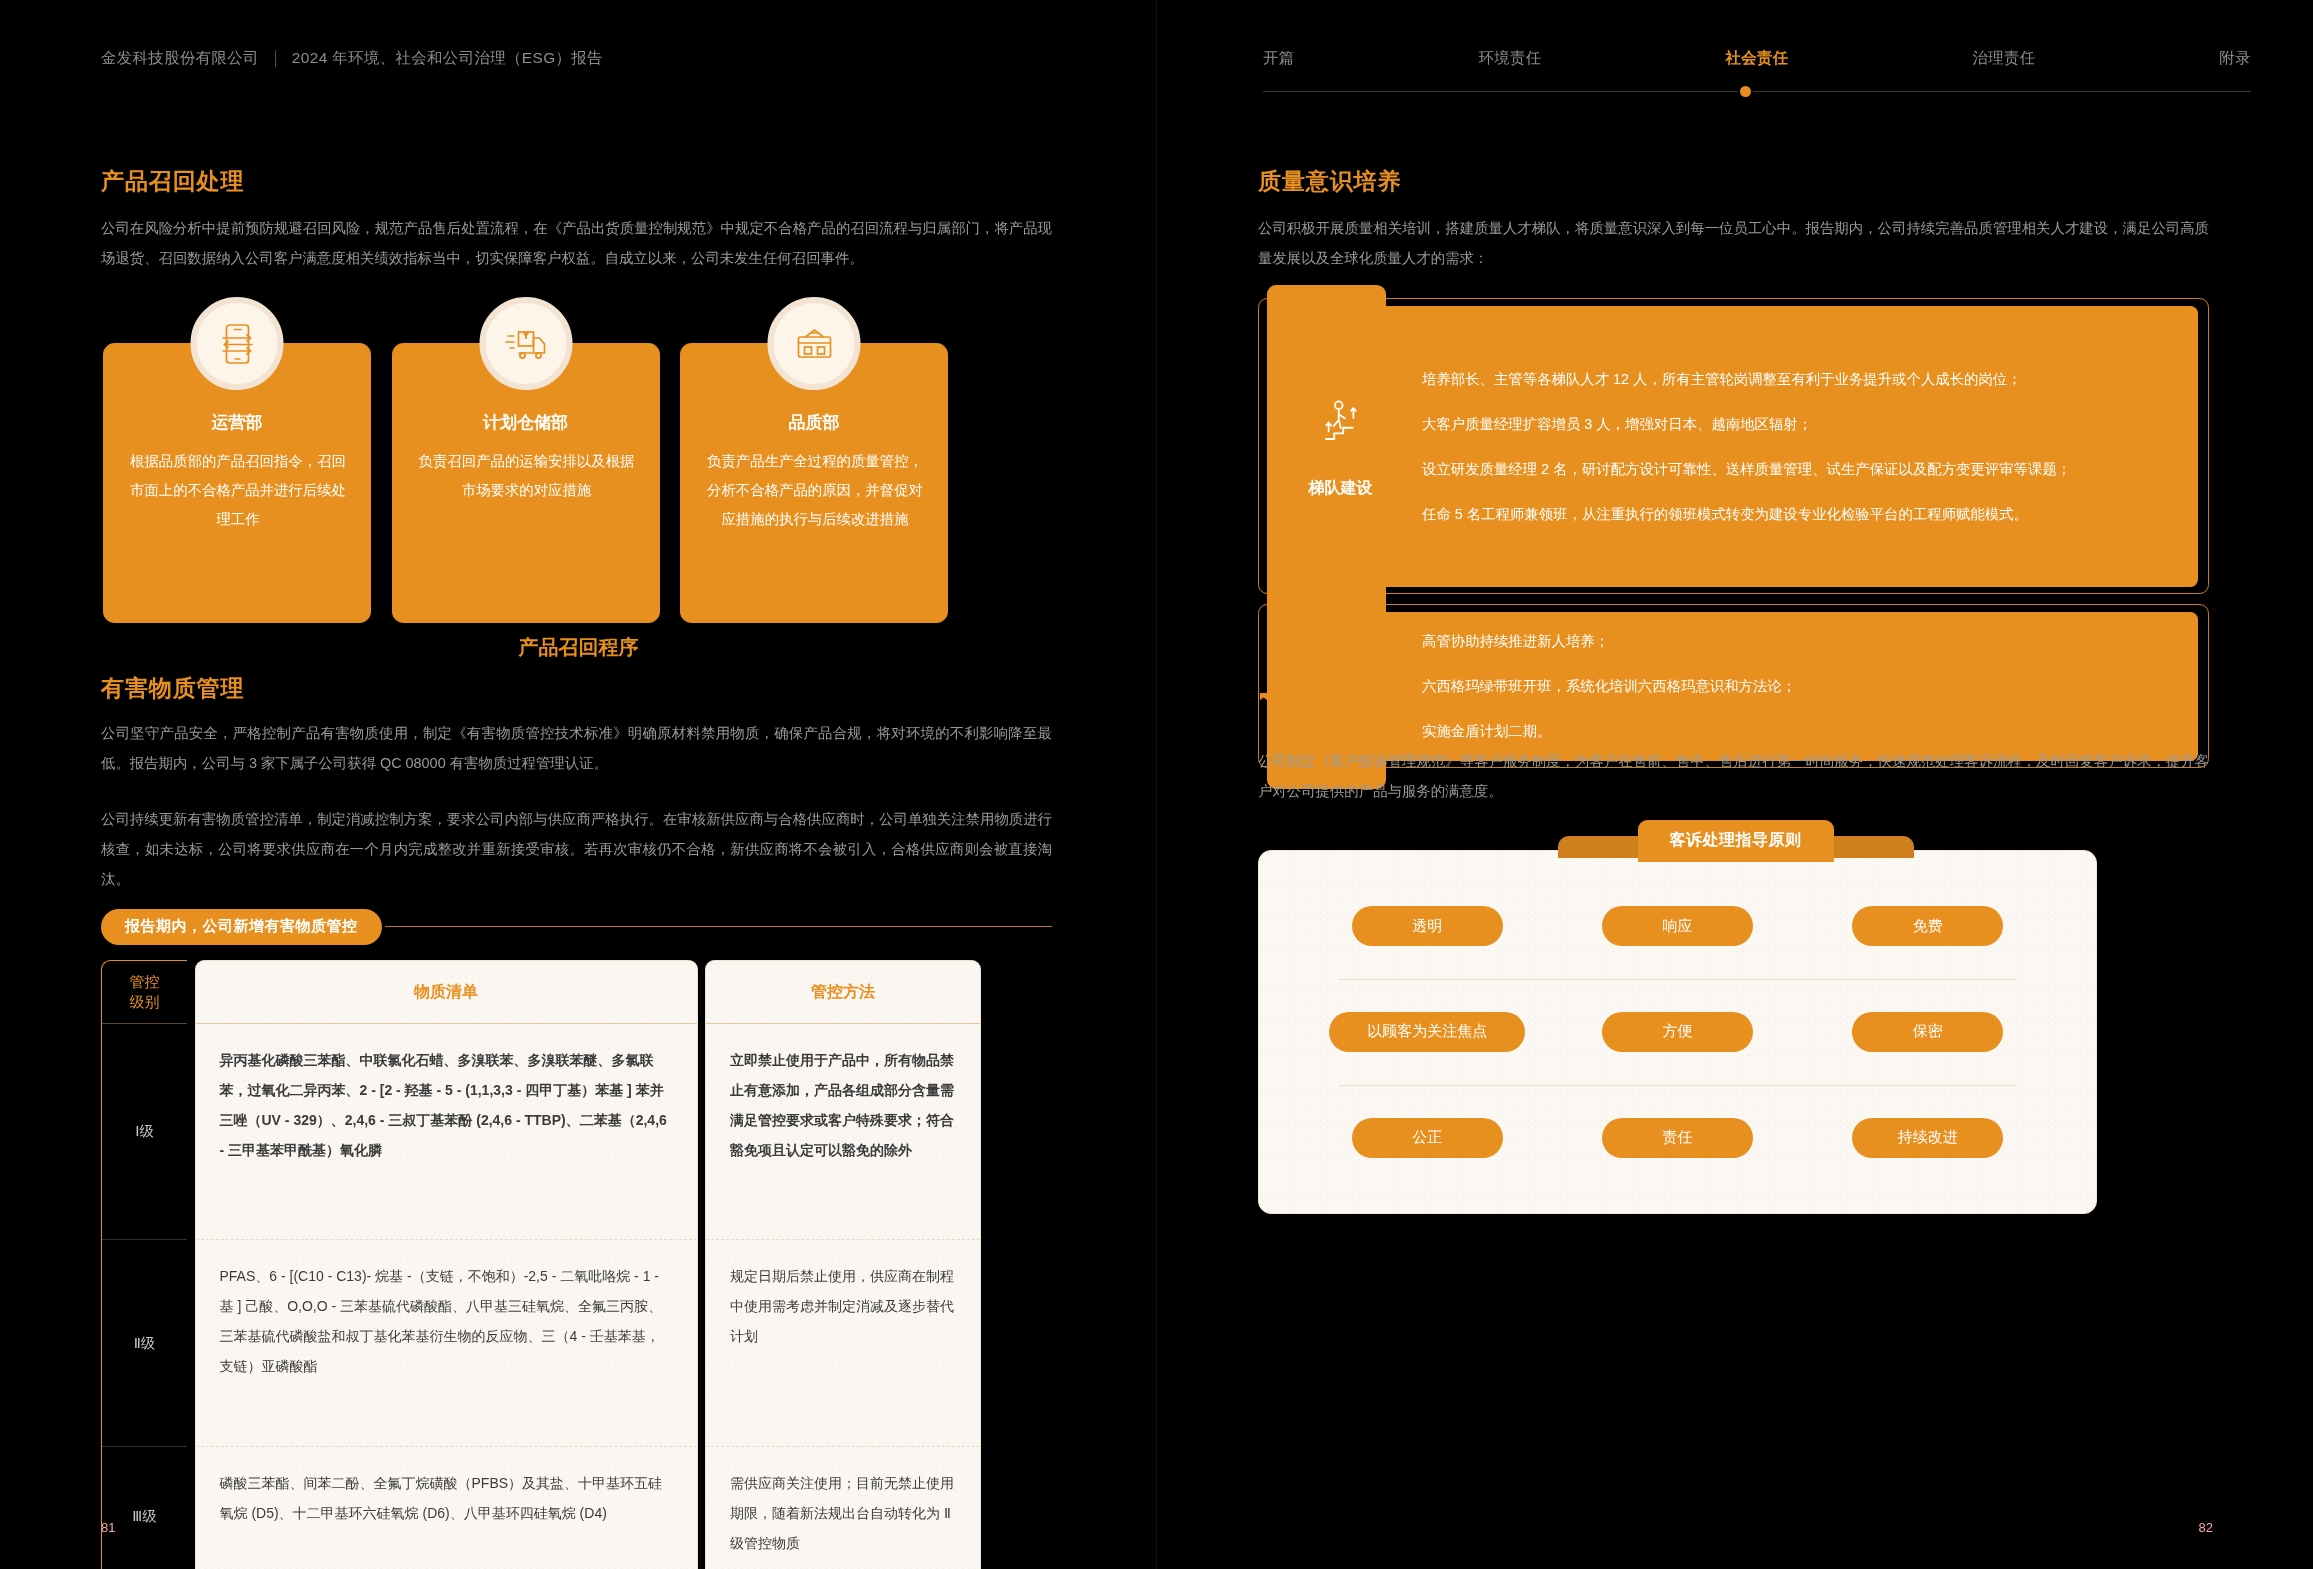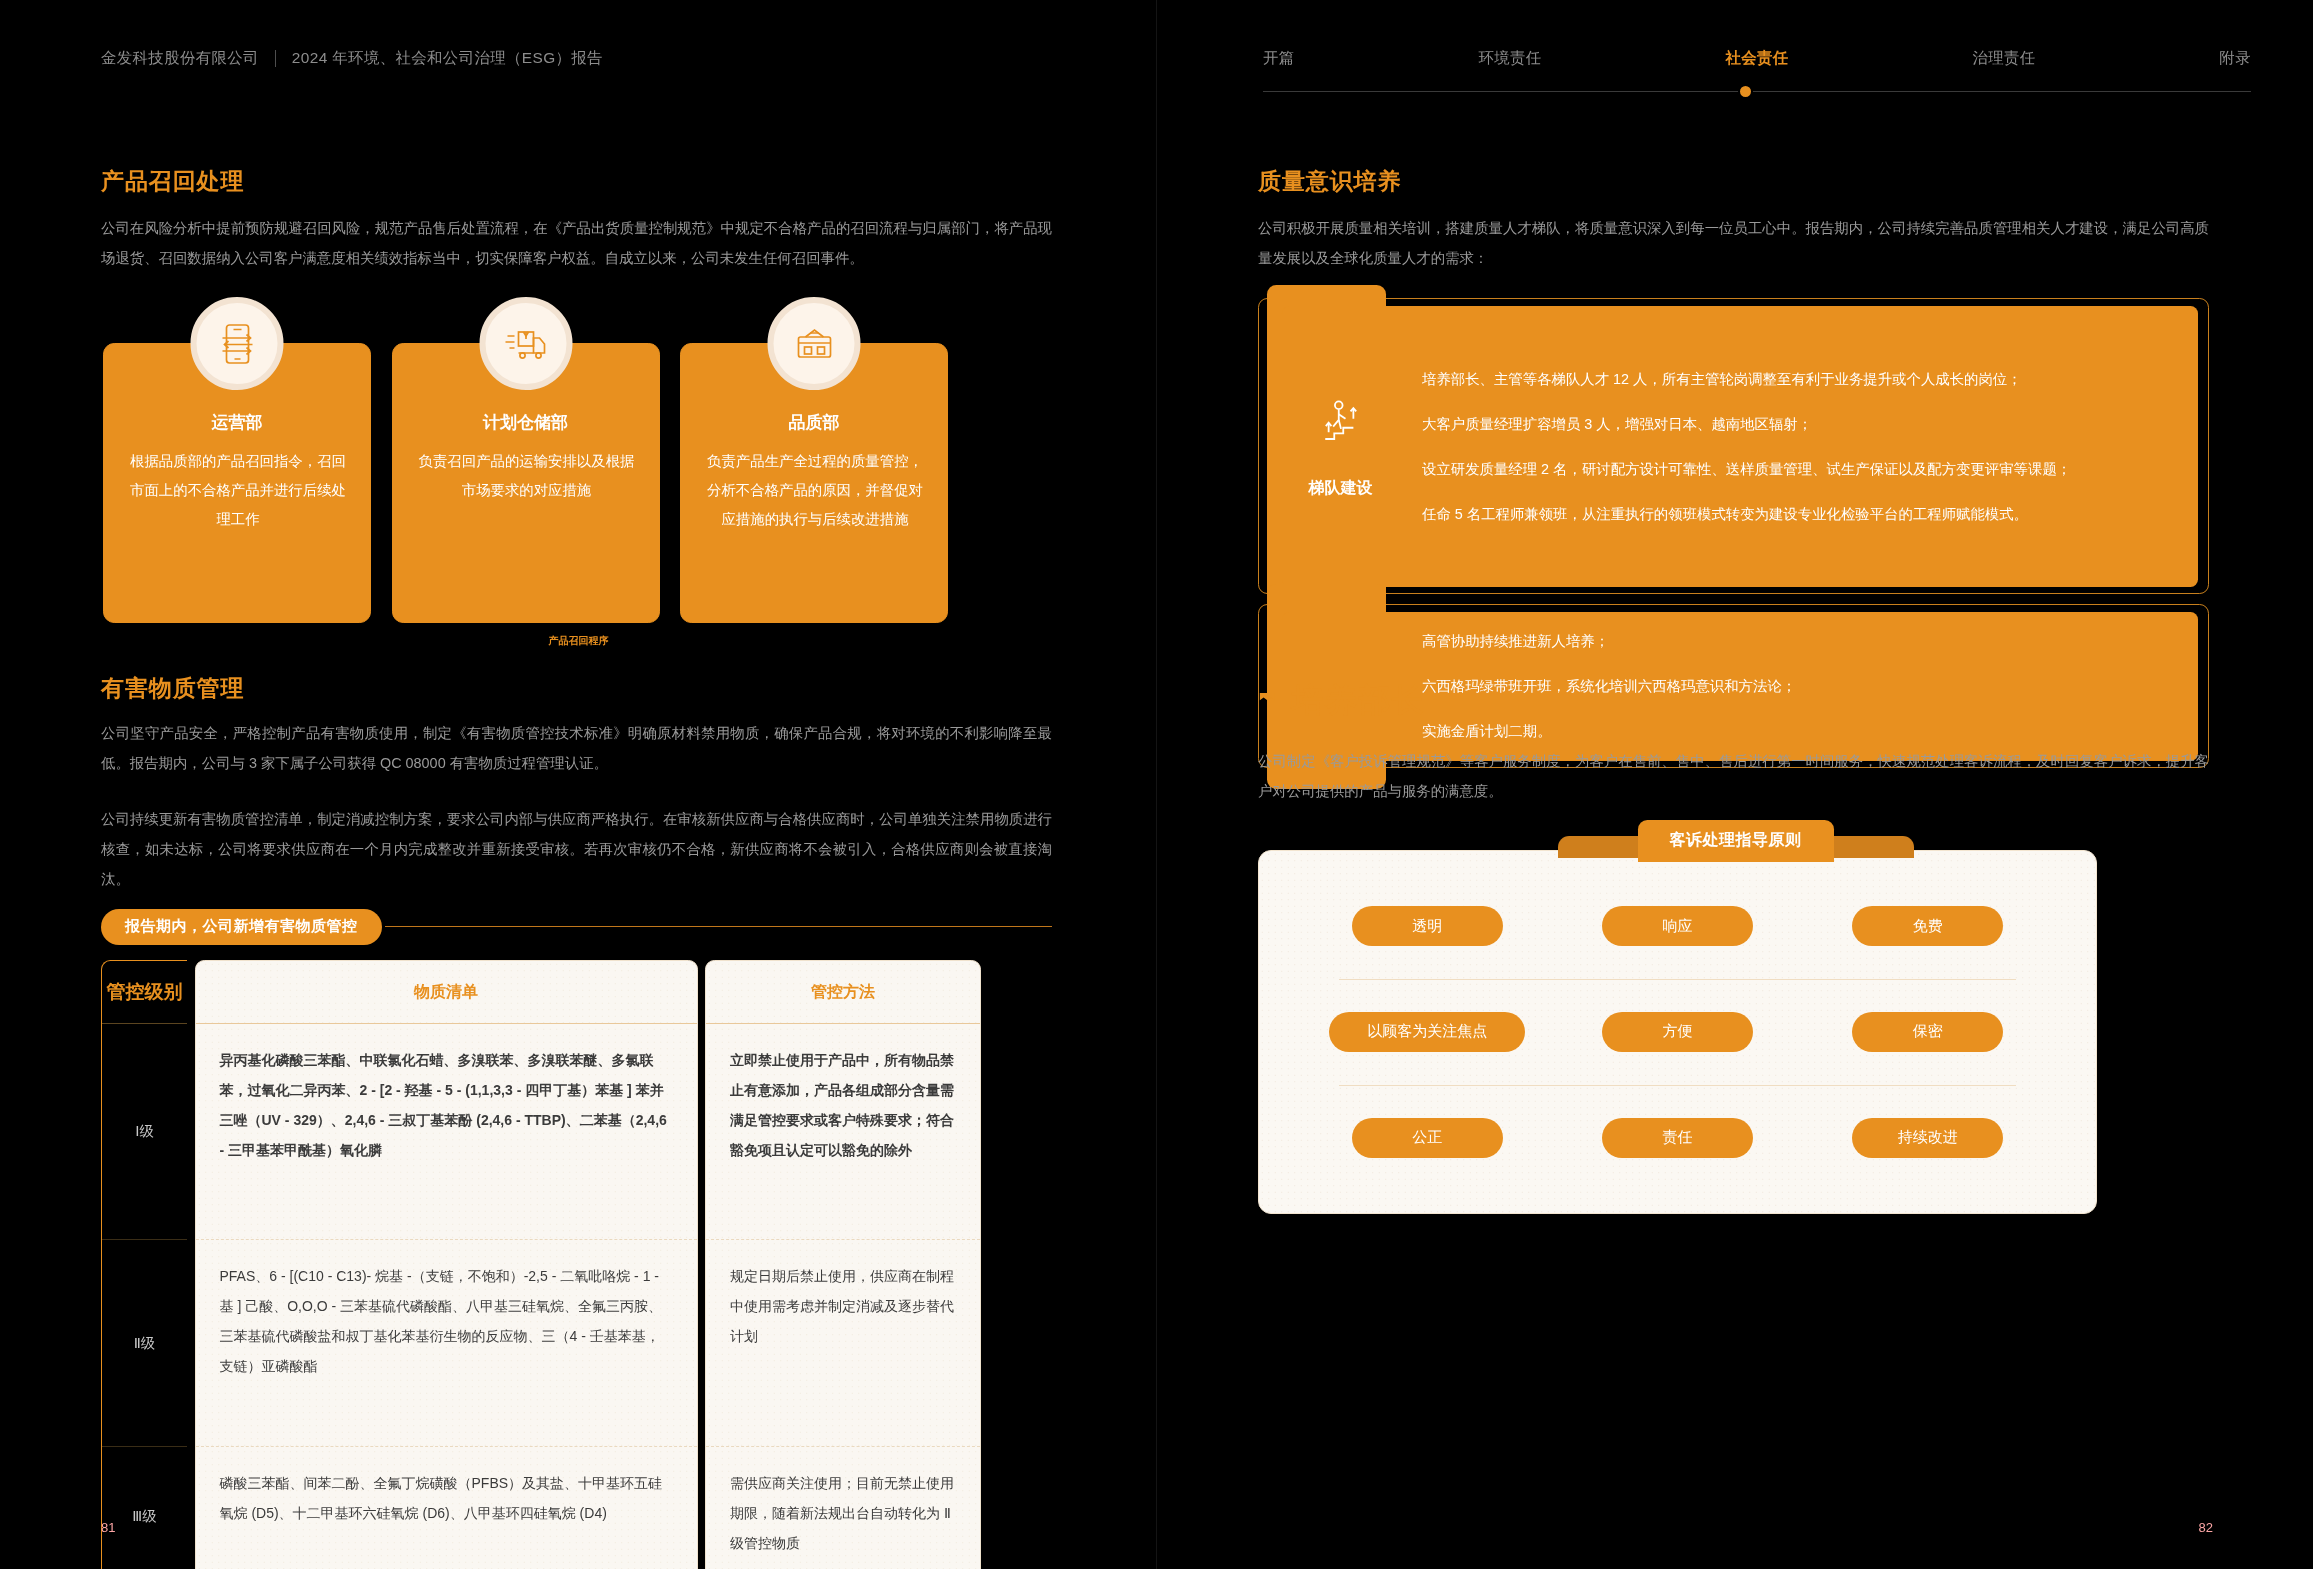--- a/index.html
+++ b/index.html
@@ -73,21 +73,21 @@
   .dept-name {
     position: absolute; top: 67px; left: 0; width: 100%;
     text-align: center; color: #fff; font-size: 17px; font-weight: bold;
   }
   .dept-desc {
     position: absolute; top: 103px; left: 20.5px; width: 227px;
     color: #fff; font-size: 14.4px; line-height: 29px; text-align: center;
   }
   .dept-caption {
     position: absolute; top: 634px; left: 0; width: 1157px;
-    text-align: center; color: #e8901f; font-size: 10px; font-weight: bold;
+    text-align: center; color: #e8901f; font-size: 20px; font-weight: bold;
   }
 
   .l-h2 { position: absolute; top: 673px; left: 101px; }
   .l-p2 { position: absolute; top: 718px; left: 101px; width: 951px; }
   .l-p3 { position: absolute; top: 804px; left: 101px; width: 951px; }
 
   .pill-banner {
     position: absolute; top: 909px; left: 101px;
     display: flex; align-items: center; width: 951px;
   }
@@ -99,23 +99,23 @@
   .pill-banner .line { flex: 1; height: 0.9px; background: #c0761b; margin-left: 3.7px; }
 
   
   .tbl { position: absolute; top: 960px; left: 101px; width: 951px; display: flex; }
   .tbl-lvl {
     width: 86px; border: 1.4px solid #e8901f;
     border-radius: 9.3px 0 0 9.3px; border-right: none;
     display: flex; flex-direction: column;
   }
   .tbl-lvl-head {
-    height: 63px; display: flex; flex-direction: row;
+    height: 63px; display: flex; flex-direction: column;
     align-items: center; justify-content: center;
-    color: #e8901f; font-size: 19px; font-weight: bold; line-height: 20.5px;
+    color: #e8901f; font-size: 15px; font-weight: normal; line-height: 20.5px;
     border-bottom: 0.9px solid #5c4520;
   }
   .tbl-lvl-cell {
     flex: 1; display: flex; align-items: center; justify-content: center;
     color: #c8c8c8; font-size: 14.4px; border-bottom: 0.9px solid #3a2d16;
   }
   .tbl-lvl-cell:last-child { border-bottom: none; }
 
   .tbl-col {
     background: #faf7f2; margin-left: 7.5px; border-radius: 9.3px;

